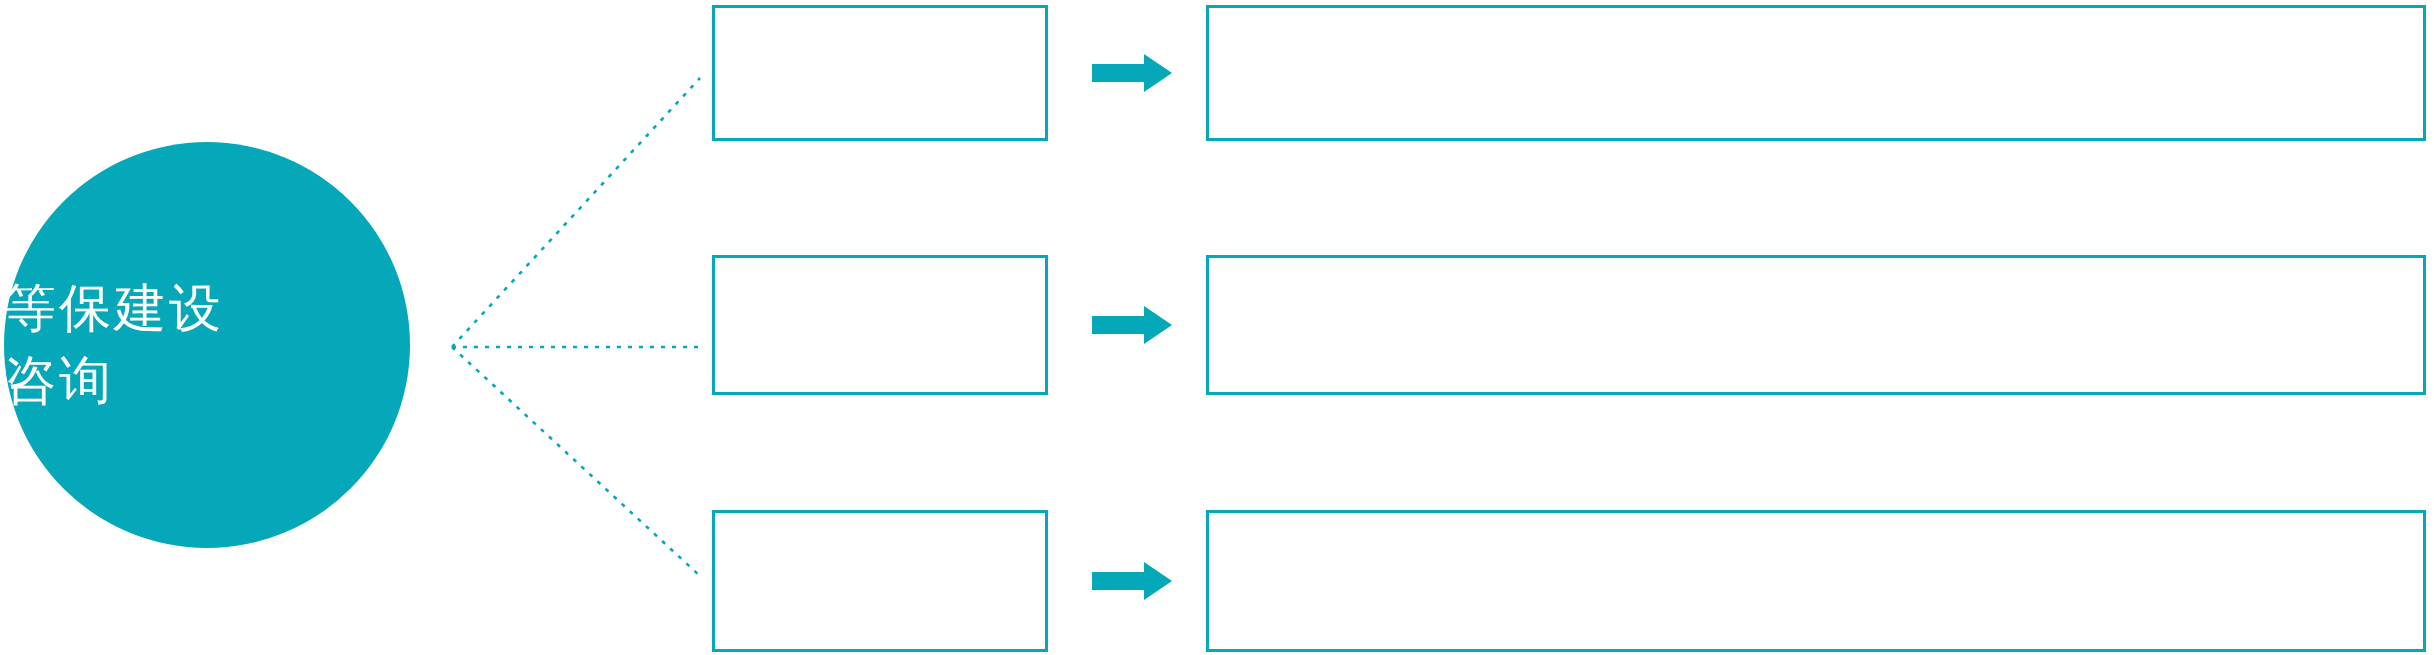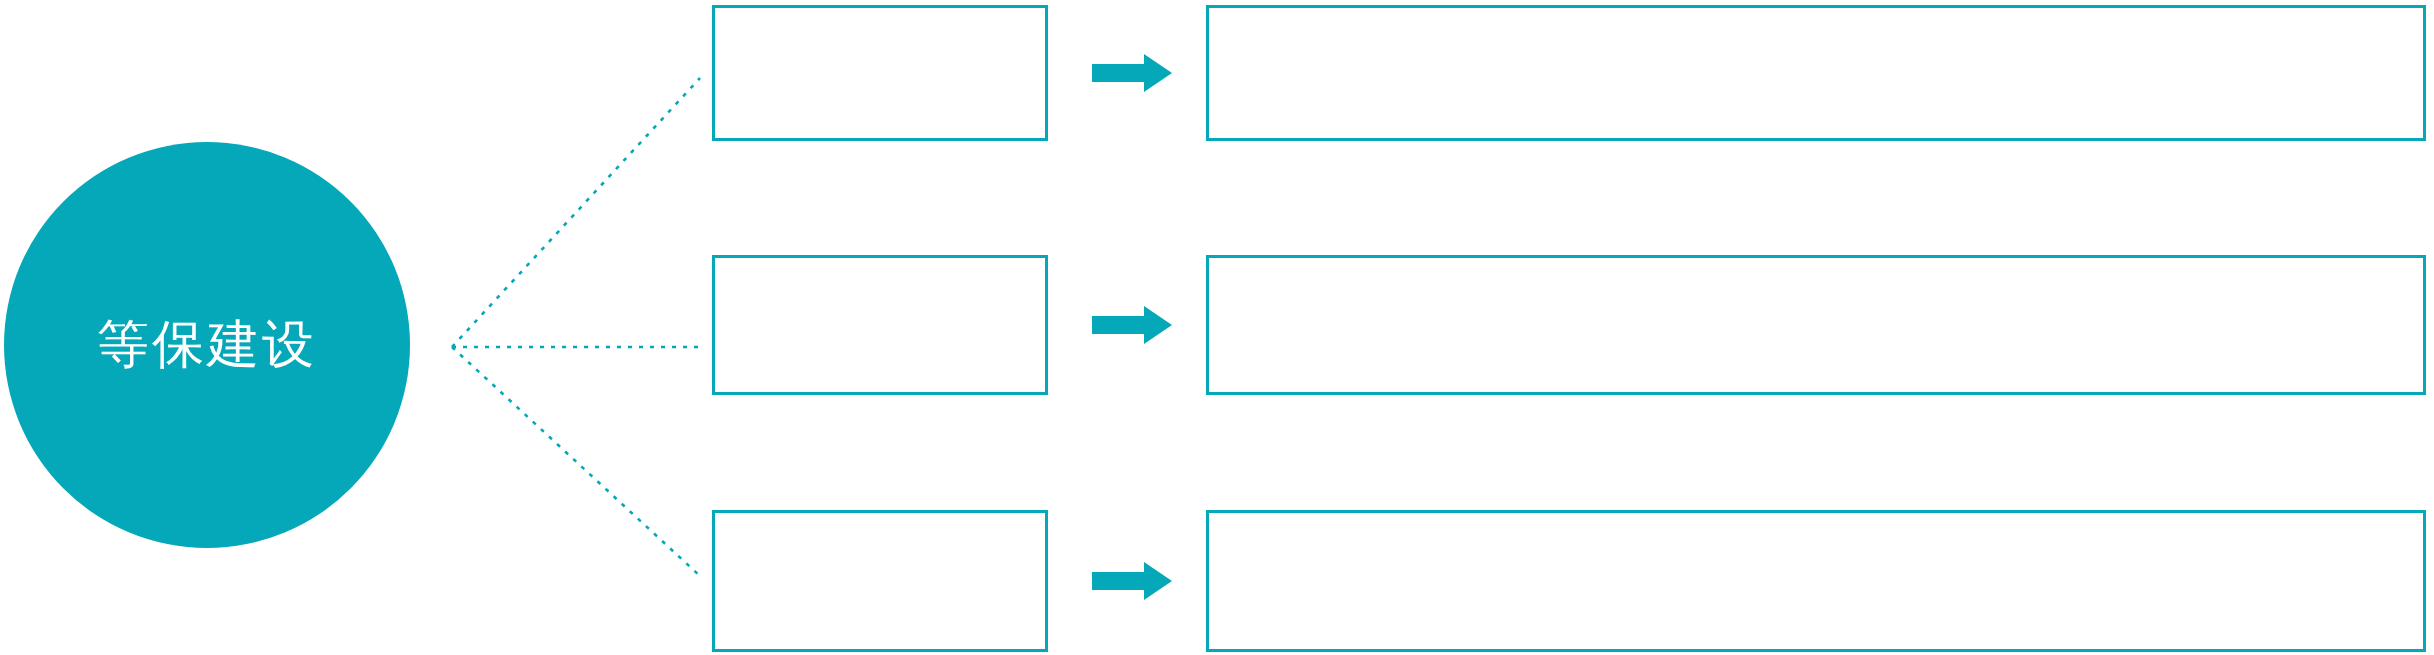--- a/index.html
+++ b/index.html
@@ -18,21 +18,21 @@
   .hub-circle {
     position: absolute;
     left: 4px;
     top: 142px;
     width: 406px;
     height: 406px;
     border-radius: 50%;
     background: var(--accent);
     display: flex;
     flex-direction: column;
-    align-items: center;
+    align-items: flex-start;
     justify-content: center;
     color: var(--on-accent);
     font-size: 52px;
     font-weight: 300;
     line-height: 1.38;
     letter-spacing: 3px;
     text-align: center;
   }
 
   .connector-svg {
@@ -86,20 +86,21 @@
 <div class="canvas">
 
   <svg class="connector-svg" viewBox="0 0 2434 655" xmlns="http://www.w3.org/2000/svg">
     <line x1="452" y1="347" x2="700" y2="78"></line>
     <line x1="452" y1="347" x2="704" y2="347"></line>
     <line x1="452" y1="347" x2="700" y2="576"></line>
   </svg>
 
   <div class="hub-circle">
     <span>等保建设</span>
+    <span>咨询</span>
   </div>
 
   <div class="option-box row1">
     <span></span>
   </div>
   <svg class="arrow-icon arrow-row1" viewBox="0 0 80 38" xmlns="http://www.w3.org/2000/svg">
     <polygon points="0,10 52,10 52,0 80,19 52,38 52,28 0,28"></polygon>
   </svg>
   <div class="detail-box row1">
     <span></span>

